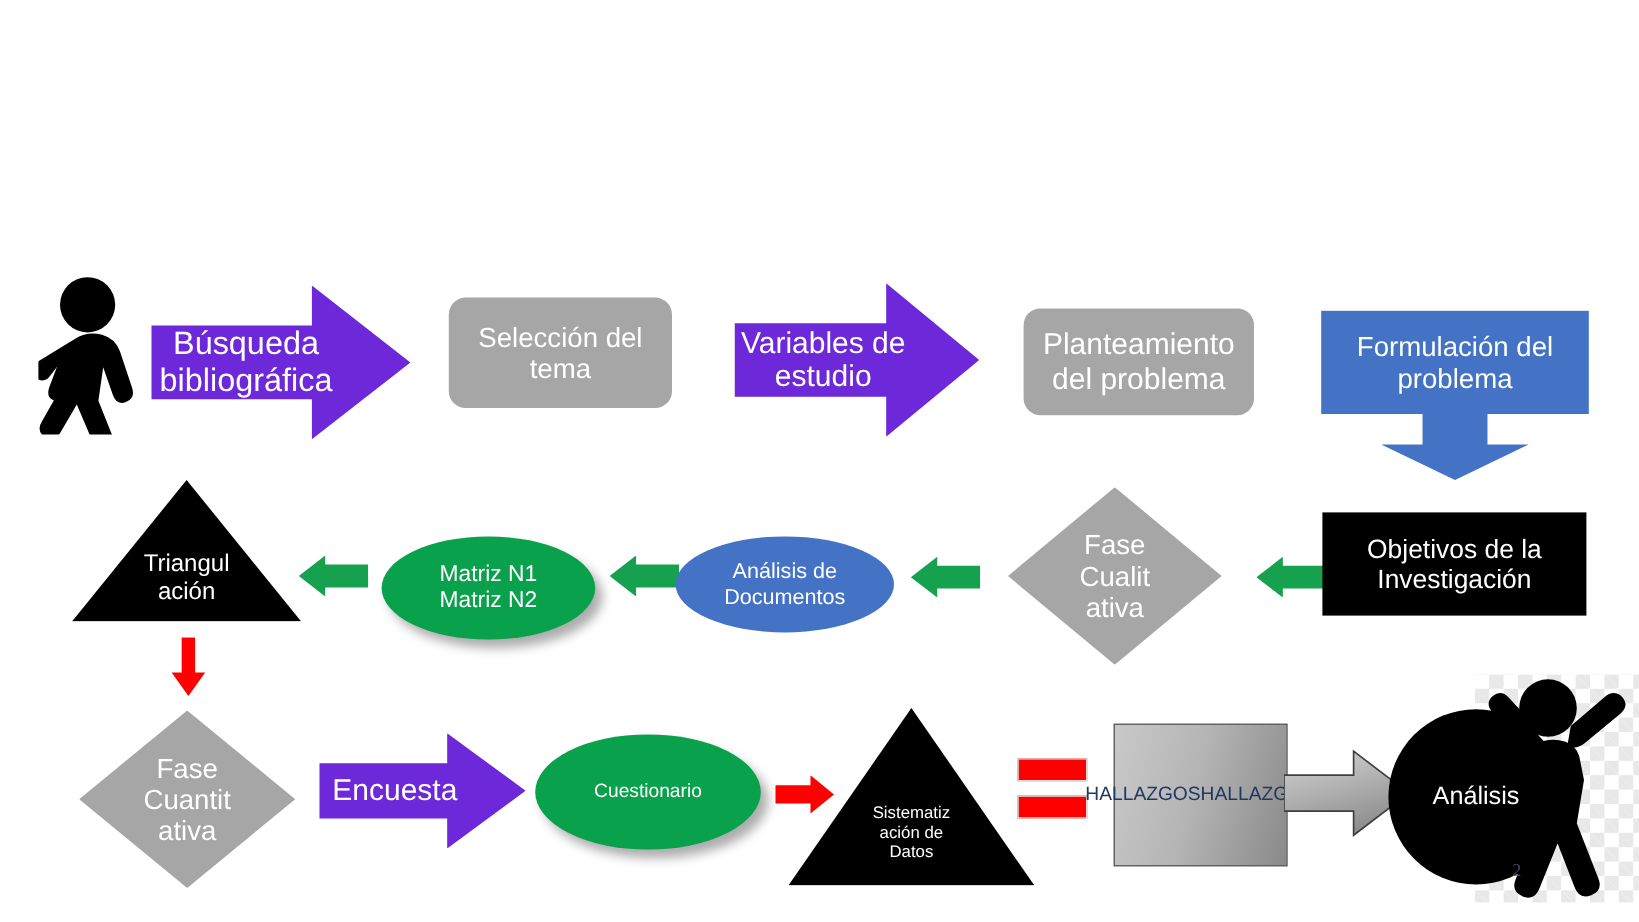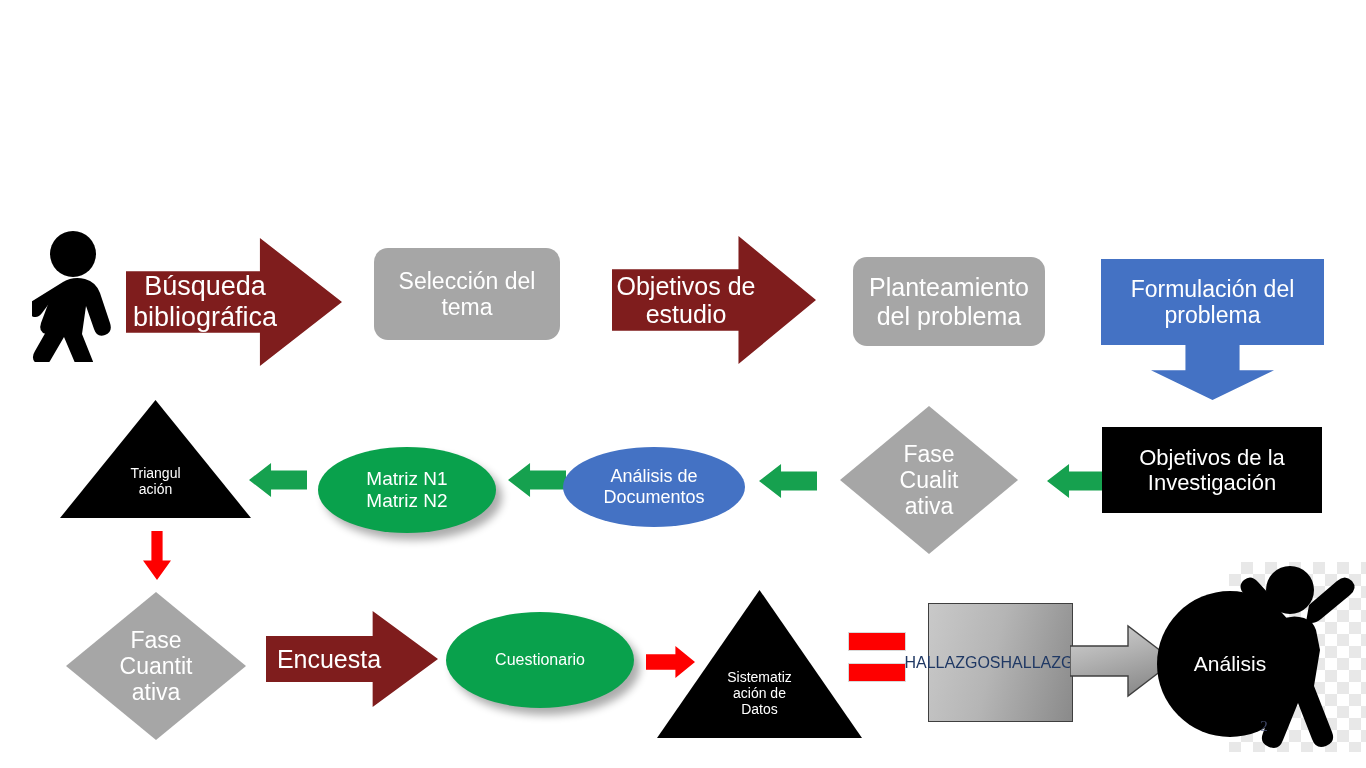--- a/index.html
+++ b/index.html
@@ -61,21 +61,21 @@
   
   .tri-shape {
     position: absolute;
     inset: 0;
     background: #000000;
     clip-path: polygon(50% 0%, 100% 100%, 0% 100%);
   }
 
   
   .bigarrow {
-    background: #7f1d1d;
+    background: #6d28d9;
   }
   .bigarrow.ar-shape {
     clip-path: polygon(0% 26%, 62% 26%, 62% 0%, 100% 50%, 62% 100%, 62% 74%, 0% 74%);
   }
 
   
   .greenarrow {
     background: #16a14f;
     clip-path: polygon(100% 22%, 38% 22%, 38% 0%, 0% 50%, 38% 100%, 38% 78%, 100% 78%);
   }
@@ -161,39 +161,39 @@
     <div class="shp-label" style="font-size:27px; padding-right:58px;">Búsqueda
 bibliográfica</div>
   </div>
 
   <div class="abs roundrect" style="left:374px; top:248px; width:186px; height:92px;">
     <div class="shp-label" style="font-size:23px;">Selección del
 tema</div>
   </div>
 
   <div class="abs bigarrow ar-shape" style="left:612px; top:236px; width:204px; height:128px;">
-    <div class="shp-label" style="font-size:25px; padding-right:56px;">Objetivos de
+    <div class="shp-label" style="font-size:25px; padding-right:56px;">Variables de
 estudio</div>
   </div>
 
   <div class="abs roundrect" style="left:853px; top:257px; width:192px; height:89px;">
     <div class="shp-label" style="font-size:25px;">Planteamiento
 del problema</div>
   </div>
 
   <div class="abs" style="left:1101px; top:259px; width:223px; height:141px;">
     <div class="abs callout-head" style="left:0; top:0; width:223px; height:86px;"></div>
     <div class="abs callout-tail" style="left:50px; top:84px; width:123px; height:57px;"></div>
     <div class="shp-label" style="height:86px; bottom:auto; font-size:23px;">Formulación del
 problema</div>
   </div>
 
   <div class="abs" style="left:60px; top:400px; width:191px; height:118px;">
     <div class="tri-shape"></div>
-    <div class="shp-label" style="font-size:14px; padding-top:46px;">Triangul
+    <div class="shp-label" style="font-size:20px; padding-top:46px;">Triangul
 ación</div>
   </div>
 
   <div class="abs greenarrow" style="left:249px; top:463px; width:58px; height:34px;"></div>
 
   <div class="abs ellipse ell-green" style="left:318px; top:447px; width:178px; height:86px;">
     <div class="shp-label" style="font-size:19px;">Matriz N1
 Matriz N2</div>
   </div>
 

